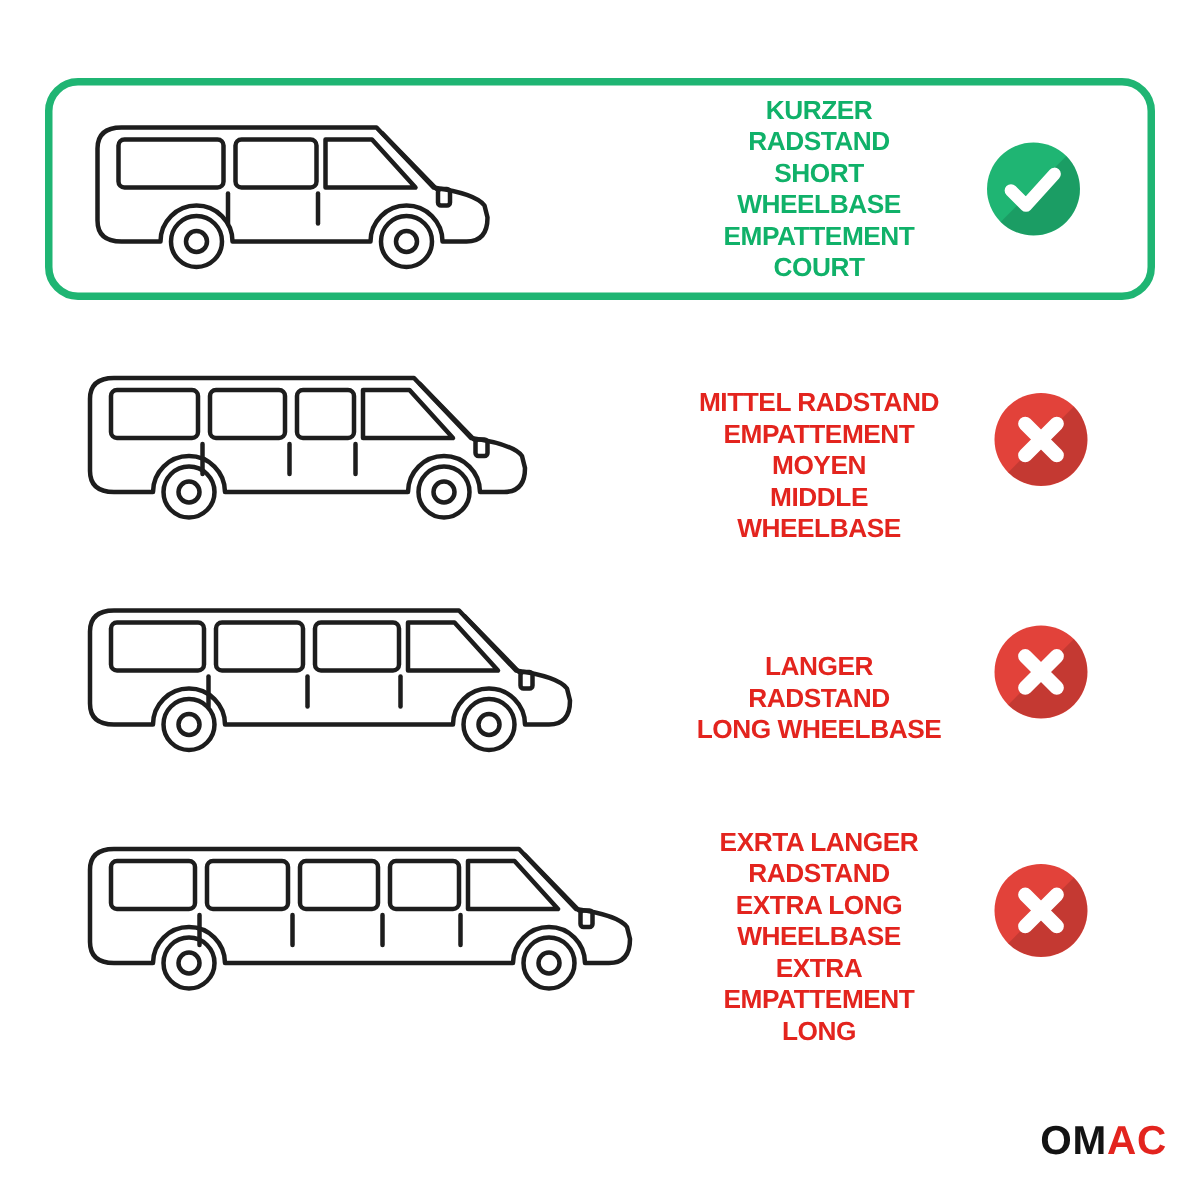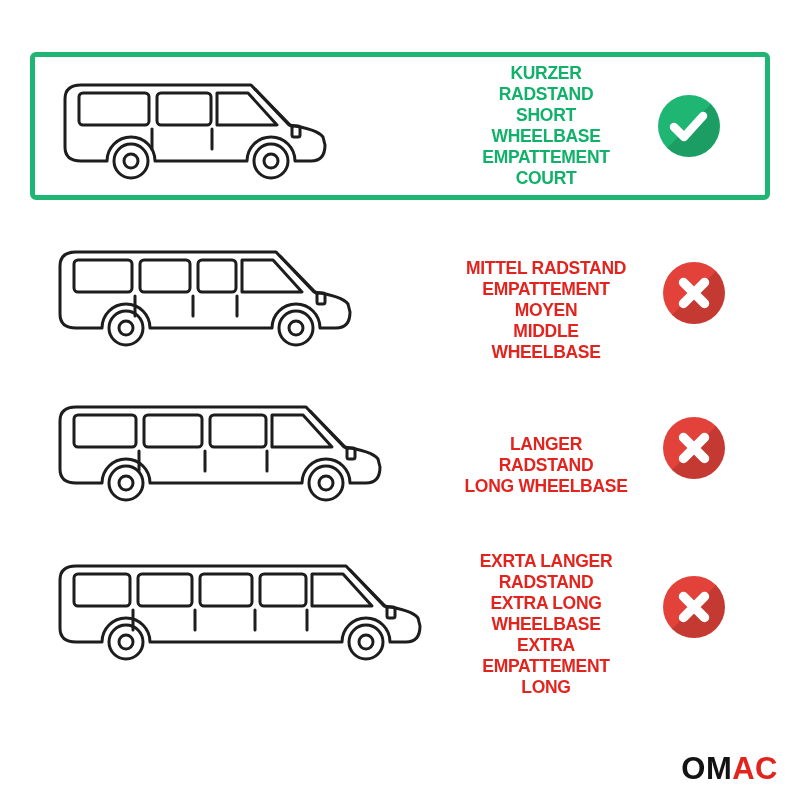--- a/index.html
+++ b/index.html
@@ -1,33 +1,33 @@
 <!DOCTYPE html>
 <html style="--green: #1FB573; --red: #E2423A; --text-green: #10B169; --text-red: #E3241E; --ink: #131313;"><head>
 <meta charset="utf-8">
 <style>
   html,body{margin:0;padding:0;background:#ffffff;}
   .page{position:relative;width:800px;height:800px;background:#fff;overflow:hidden;
         font-family:"Liberation Sans", sans-serif;}
   .row{position:absolute;left:30px;right:30px;display:flex;align-items:center;
        padding:0 12px;box-sizing:border-box;}
-  .row.selected{border:5px solid var(--green);border-radius:6px;}
+  .row.selected{border:5px solid var(--green);border-radius:22px;}
   .vanbox{width:420px;display:flex;align-items:center;justify-content:flex-start;}
   .vanbox svg{display:block;}
   .labels{flex:1;text-align:center;font-weight:700;font-size:17.5px;line-height:21px;
           letter-spacing:-0.3px;text-transform:uppercase;}
   .labels.green-text{color:var(--text-green);}
   .labels.red-text{color:var(--text-red);margin-top:34px;}
   .status{width:128px;display:flex;align-items:center;justify-content:center;}
   .icon{width:64px;height:64px;}
   .icon .disc-green{fill:var(--green);}
   .icon .disc-red{fill:var(--red);}
   .icon .half{fill:rgba(0,0,0,0.13);}
   .icon .glyph{stroke:#ffffff;fill:none;stroke-linecap:round;stroke-linejoin:round;}
-  .logo{position:absolute;right:22px;bottom:13px;font-size:31px;font-weight:700;
+  .logo{position:absolute;right:22px;bottom:24px;font-size:27px;font-weight:700;
         letter-spacing:0.5px;}
   .logo .p1{color:var(--ink);}
   .logo .p2{color:var(--text-red);}
 </style>
 </head>
 <body>
 
 <div class="page">
 
   <div class="row selected" style="top:52px;height:148px">

